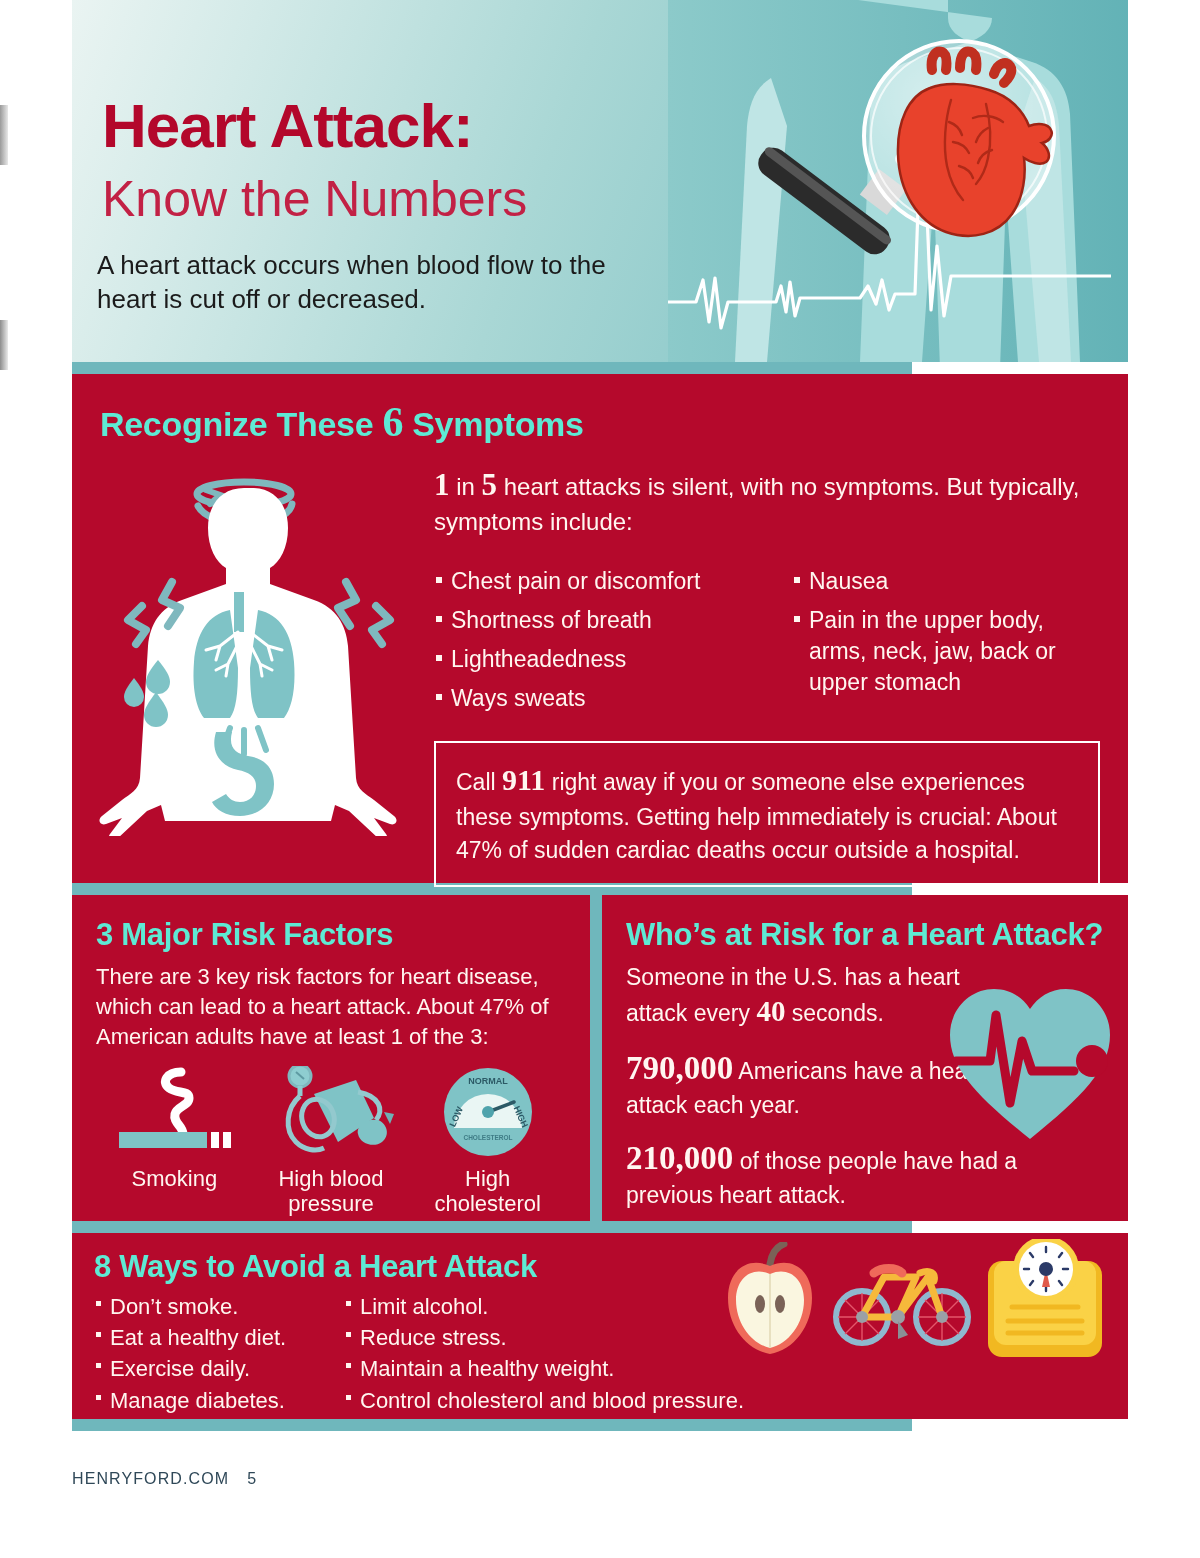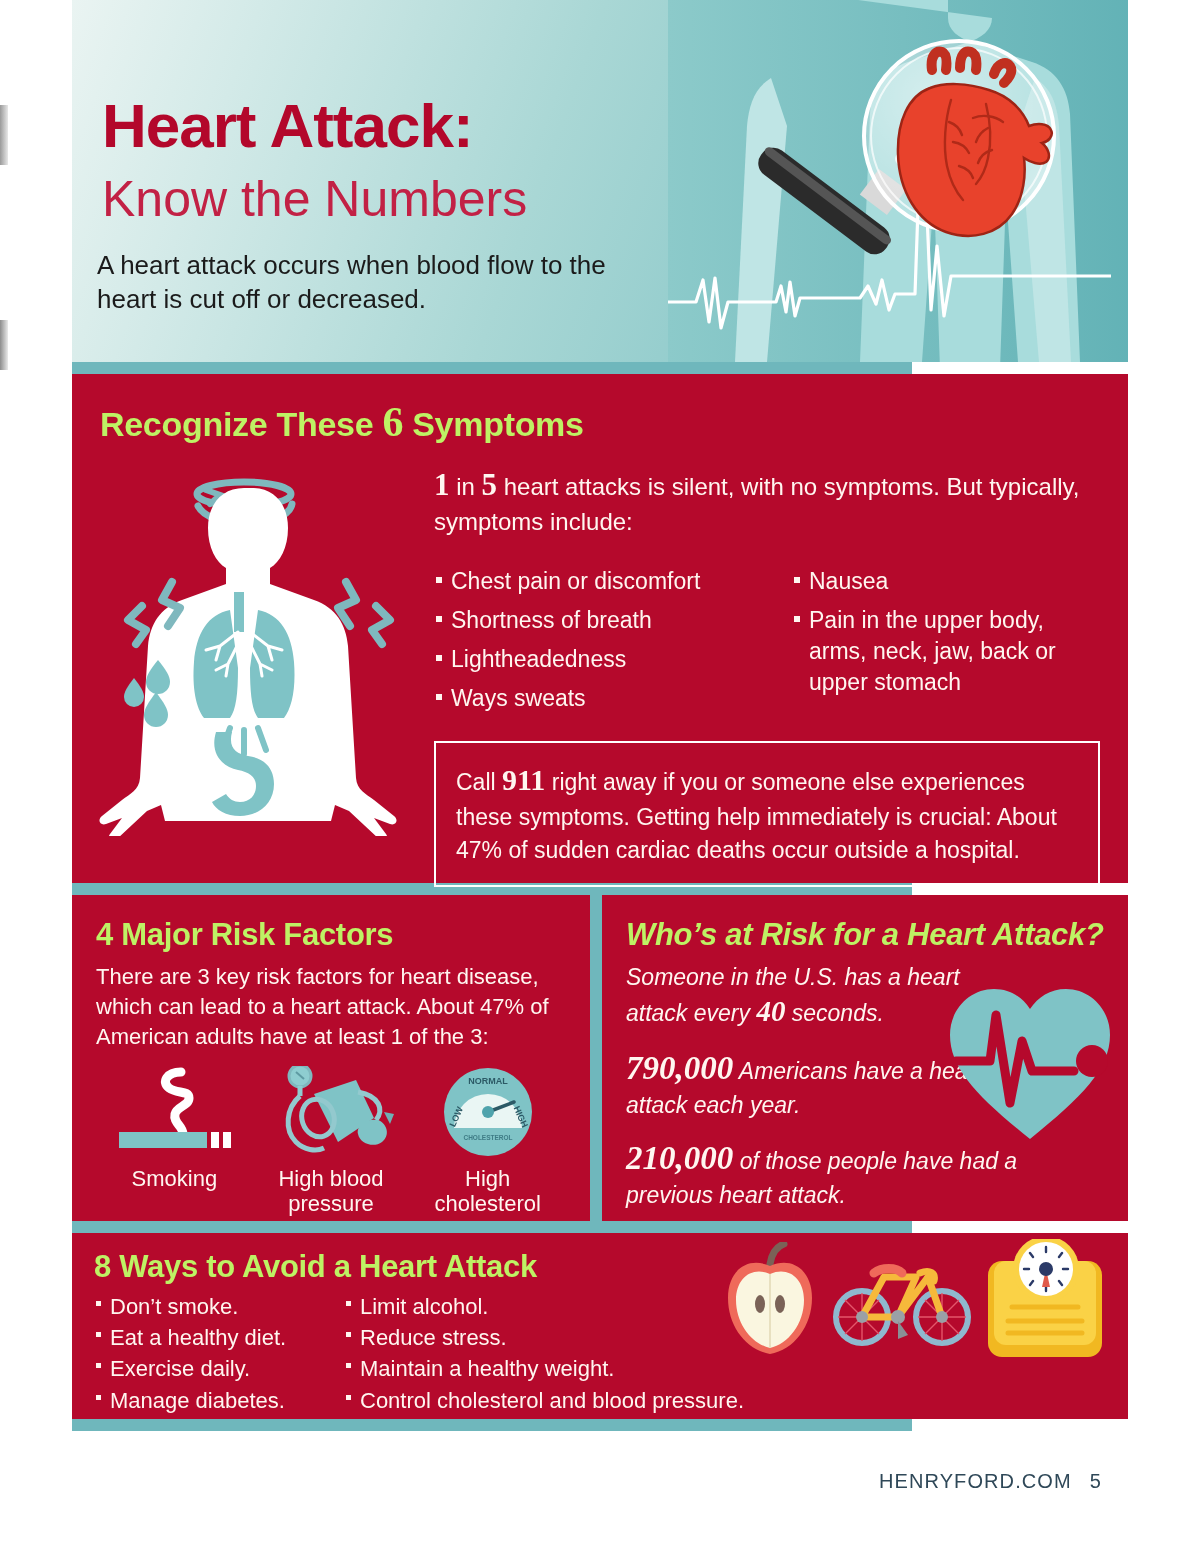--- a/index.html
+++ b/index.html
@@ -39,21 +39,21 @@
     color:#1b1b1b; font-size:26px; line-height:1.32;
   }
 
   
   .redpanel { background:#B5092C; position:relative; }
   .tealbar { background:#6FB7BC; }
 
   .panel-sym { width:1056px; height:509px; padding:24px 28px 0 28px; }
 
   h2.sec {
-    color:#bef264; font-weight:bold; letter-spacing:-0.3px;
+    color:#5eead4; font-weight:bold; letter-spacing:-0.3px;
     font-family:"Liberation Sans", sans-serif;
   }
   .sec-sym { font-size:34px; margin-bottom:10px; }
   .num { font-family:"Liberation Serif", serif; font-weight:bold; }
 
   .sym-intro { color:#FFF6F0; font-size:24px; line-height:1.42; width:1000px; }
   .sym-intro .num { font-size:30px; }
 
   .sym-body { display:flex; margin-top:18px; }
   .sym-figure { width:330px; flex:0 0 330px; position:relative; height:370px; margin-left:-6px;}
@@ -77,21 +77,21 @@
   .callout {
     border:2px solid #FFFFFF; margin-top:18px; padding:16px 20px 18px 20px;
   }
   .callout p { color:#FFF6F0; font-size:23px; line-height:1.42; }
   .callout .num { font-size:30px; }
 
   
   .midrow { display:flex; width:1056px; height:326px; }
   .mid-left  { width:518px; background:#B5092C; padding:22px 24px 0 24px; }
   .mid-div   { width:12px; background:#6FB7BC; }
-  .mid-right { flex:1; background:#B5092C; padding:22px 24px 0 24px; position:relative;font-style:italic; }
+  .mid-right { flex:1; background:#B5092C; padding:22px 24px 0 24px; position:relative; }
 
   .sec-mid { font-size:31px; margin-bottom:9px; }
   .mid-text { color:#FFF6F0; font-size:22px; line-height:1.36; }
 
   .risk-icons { display:flex; margin-top:14px; }
   .risk-item { flex:1; text-align:center; }
   .risk-item .ico { height:92px; display:flex; align-items:flex-end; justify-content:center; }
   .risk-item .lbl { color:#FFF6F0; font-size:22px; line-height:1.16; margin-top:8px; }
 
   .stat { color:#FFF6F0; font-size:23px; line-height:1.32; margin-bottom:16px; width:400px; }
@@ -109,22 +109,22 @@
   }
   .ways-cols li:before {
     content:""; position:absolute; left:2px; top:10px; width:5px; height:5px; background:#FFF6F0;
   }
   .ways-a { width:250px; } .ways-b { width:440px; }
   .ways-icons { position:absolute; right:22px; top:6px; display:flex; align-items:center; gap:12px; }
 
   
   .footer {
     position:absolute; left:0; top:1470px; width:1056px;
-    text-align:right; padding-right:26px; color:#2F4858;
-    font-size:20px; letter-spacing:1.1px;
+    text-align:left; padding-right:26px; color:#2F4858;
+    font-size:16px; letter-spacing:1.1px;
   }
   .footer .pg { margin-left:18px; }
 </style>
 </head>
 <body>
 
 <div class="edge-art a"></div>
 <div class="edge-art b"></div>
 
 <div class="page">
@@ -258,21 +258,21 @@
         </div>
       </div>
     </div>
   </div>
 
   <div class="tealbar" style="height:12px"></div>
 
   <div class="midrow">
 
     <div class="mid-left">
-      <h2 class="sec sec-mid">4 Major Risk Factors</h2>
+      <h2 class="sec sec-mid">3 Major Risk Factors</h2>
       <p class="mid-text">There are 3 key risk factors for heart disease, which can lead to a heart attack. About 47% of American adults have at least 1 of the 3:</p>
 
       <div class="risk-icons">
 
         <div class="risk-item">
           <div class="ico">
             <svg width="130" height="92" viewBox="0 0 130 92">
               <path d="M72 6 c-14 0 -20 10 -12 16 c8 6 20 2 20 10 c0 8 -12 8 -14 16 c-2 9 8 12 8 20 v8" fill="none" stroke="#FFFFFF" stroke-width="9" stroke-linecap="round"></path>
               <rect x="10" y="66" width="88" height="16" fill="#7FC3C6"></rect>
               <rect x="102" y="66" width="8" height="16" fill="#FFFFFF"></rect>

